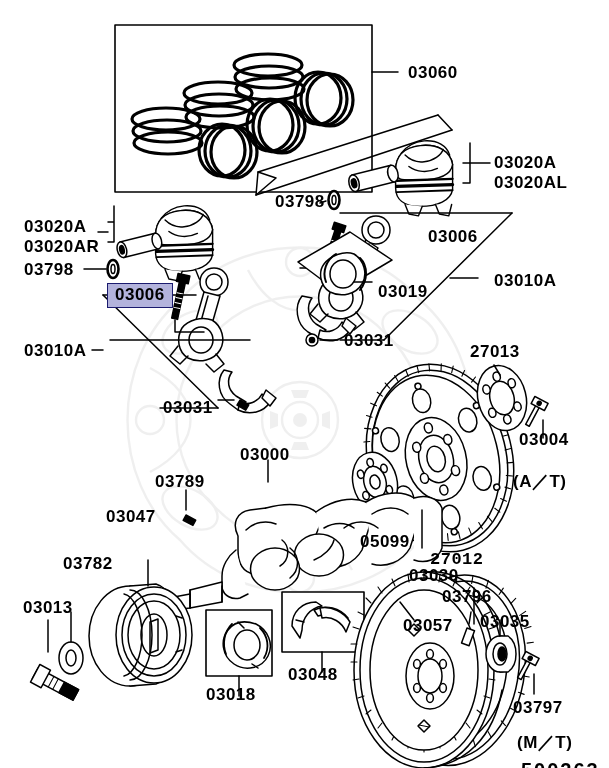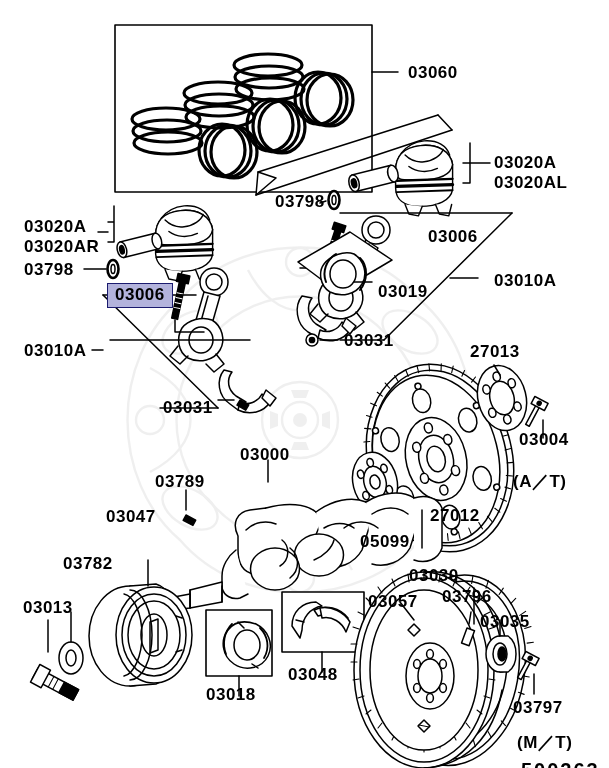--- a/index.html
+++ b/index.html
@@ -526,31 +526,31 @@
   <div class="lbl" style="left:155px;top:452px;">03789</div>
 
   <div class="lbl" style="left:106px;top:487px;">03047</div>
 
   <div class="lbl" style="left:63px;top:534px;">03782</div>
 
   <div class="lbl" style="left:23px;top:578px;">03013</div>
 
   <div class="lbl" style="left:360px;top:512px;">05099</div>
 
-  <div class="lbl" style="left:430px;top:486px;">27012</div>
+  <div class="lbl" style="left:430px;top:530px;font-family:Liberation Mono, monospace;">27012</div>
 
   <div class="lbl" style="left:206px;top:665px;">03018</div>
 
   <div class="lbl" style="left:288px;top:645px;">03048</div>
 
   <div class="lbl" style="left:409px;top:546px;">03030</div>
 
   <div class="lbl" style="left:442px;top:567px;">03796</div>
 
-  <div class="lbl" style="left:368px;top:572px;">03057</div>
+  <div class="lbl" style="left:368px;top:596px;padding-left:35px;">03057</div>
 
   <div class="lbl" style="left:480px;top:592px;">03035</div>
 
   <div class="lbl" style="left:513px;top:678px;">03797</div>
 
   <div class="lbl" style="left:517px;top:713px;text-align:center;">(M／T)</div>
 
   <div class="lbl small" style="left:521px;top:741px;">500263</div>
 
 </div>

